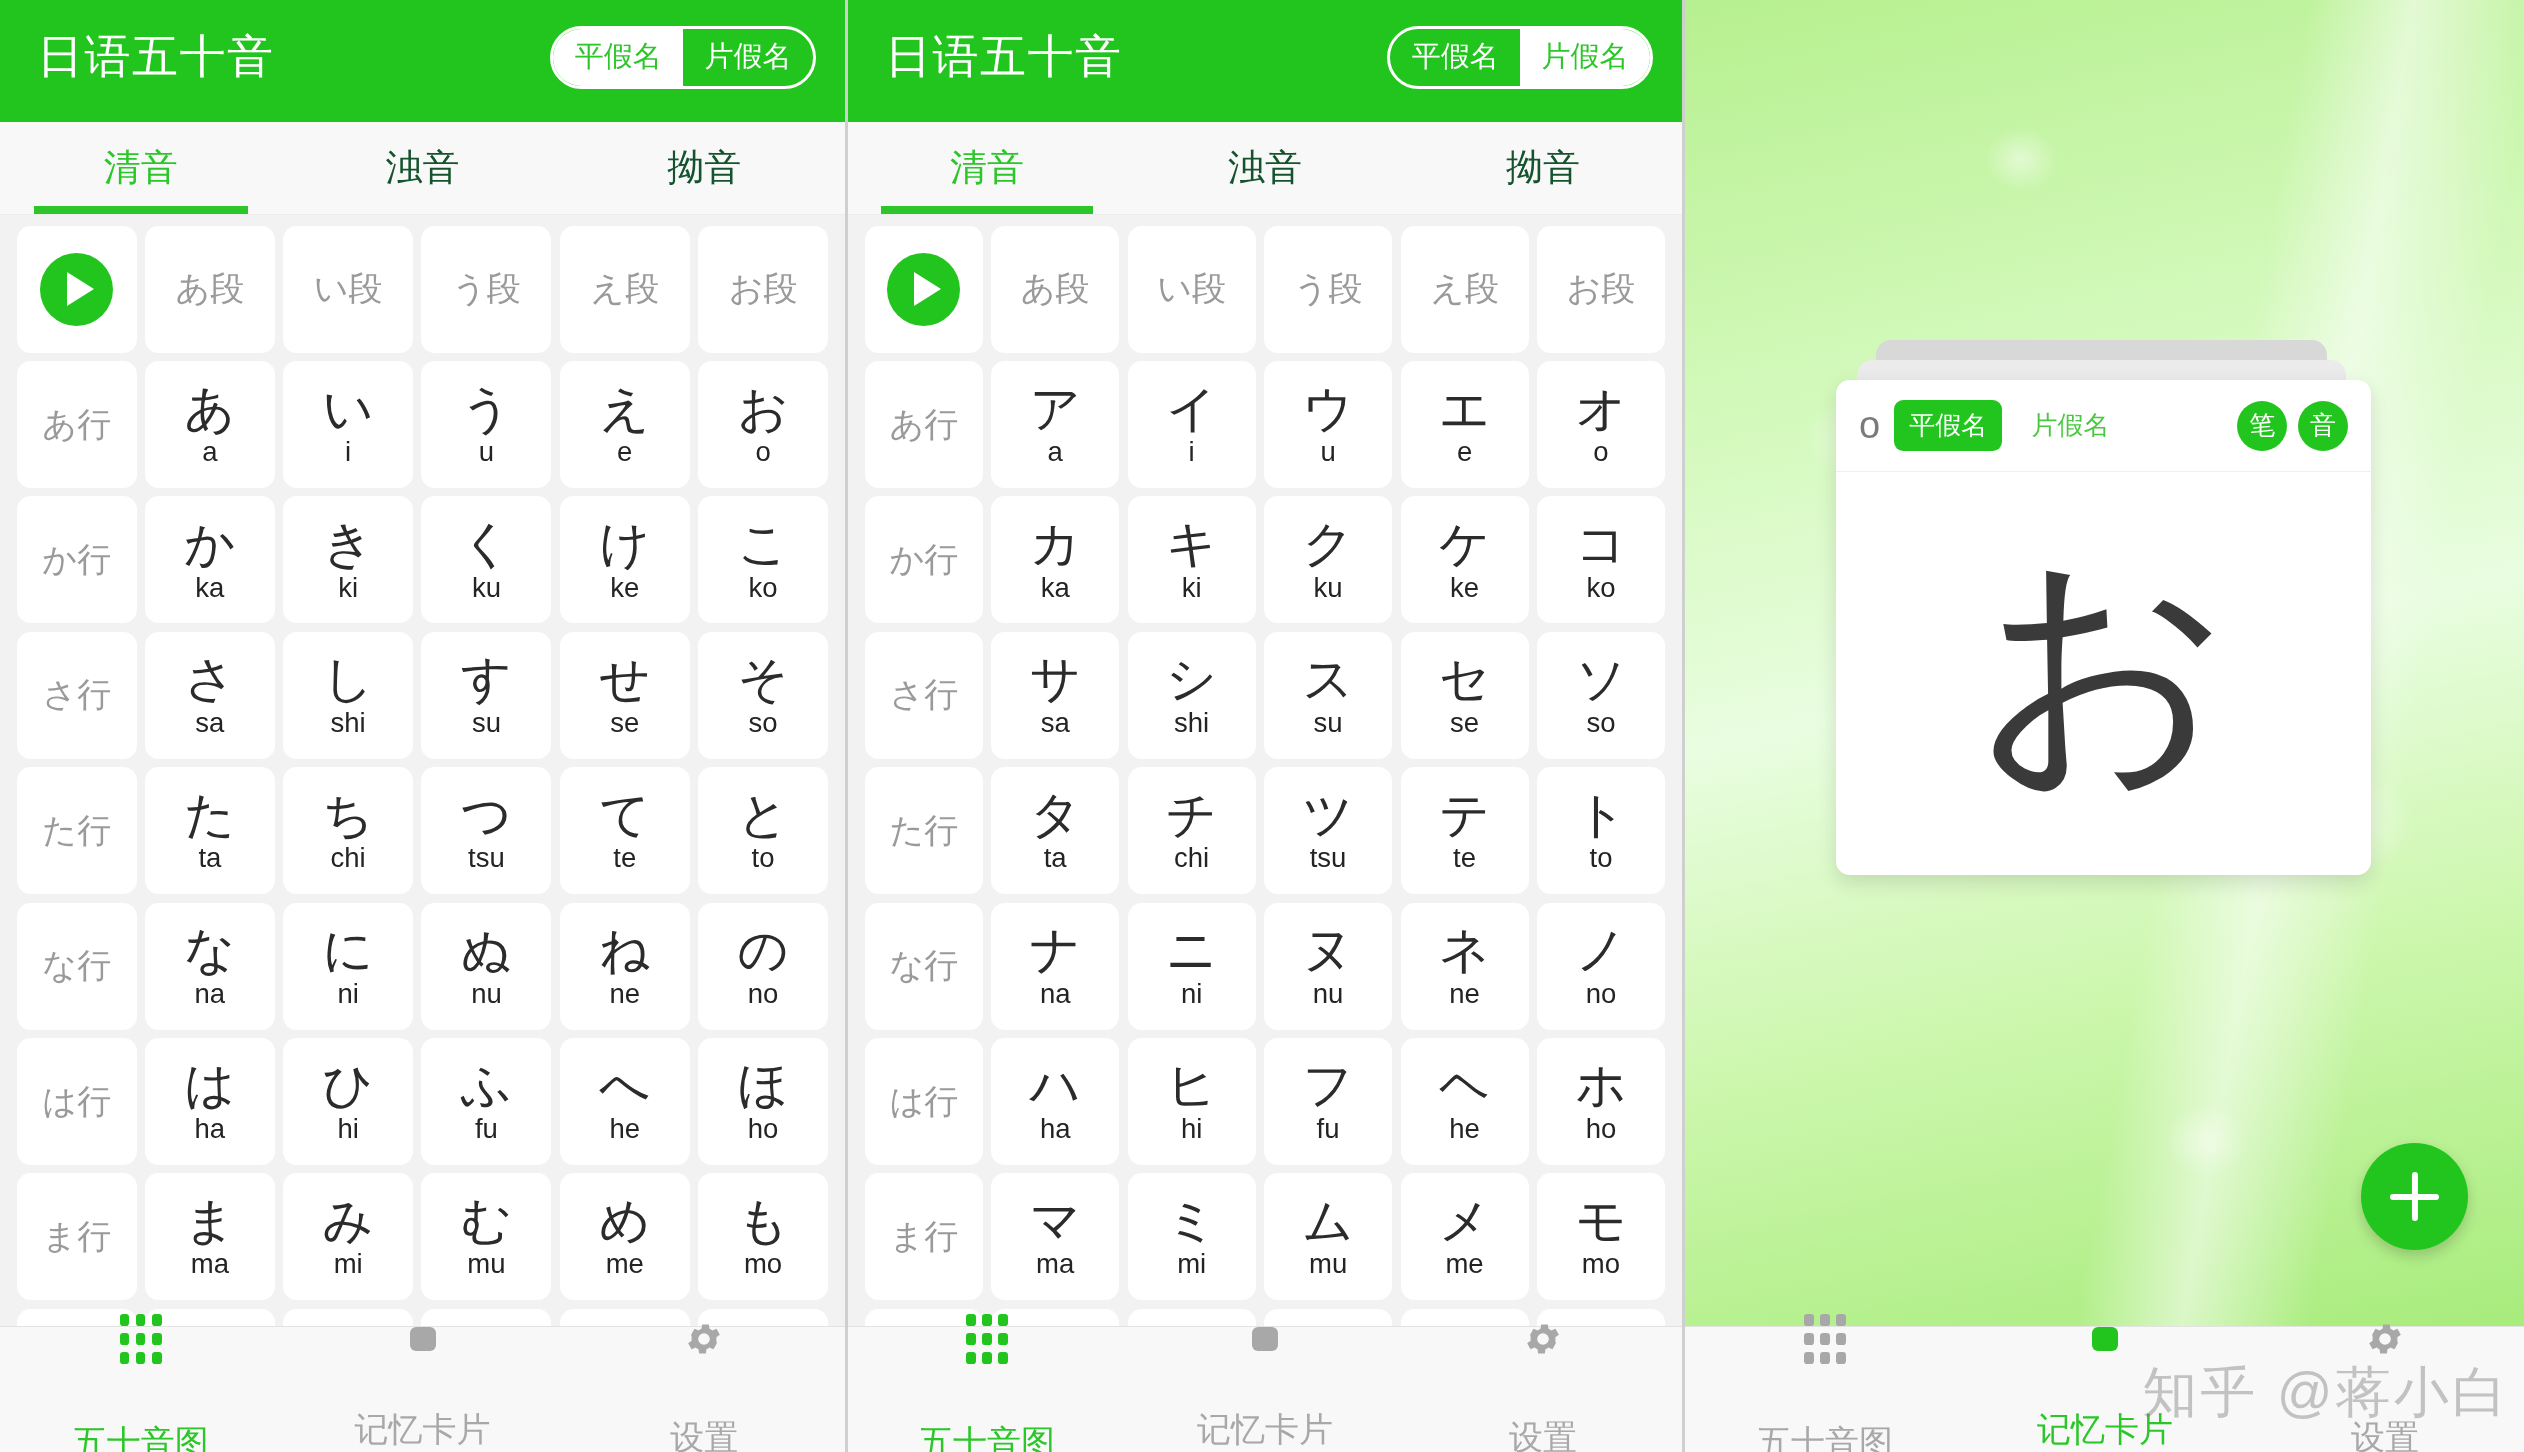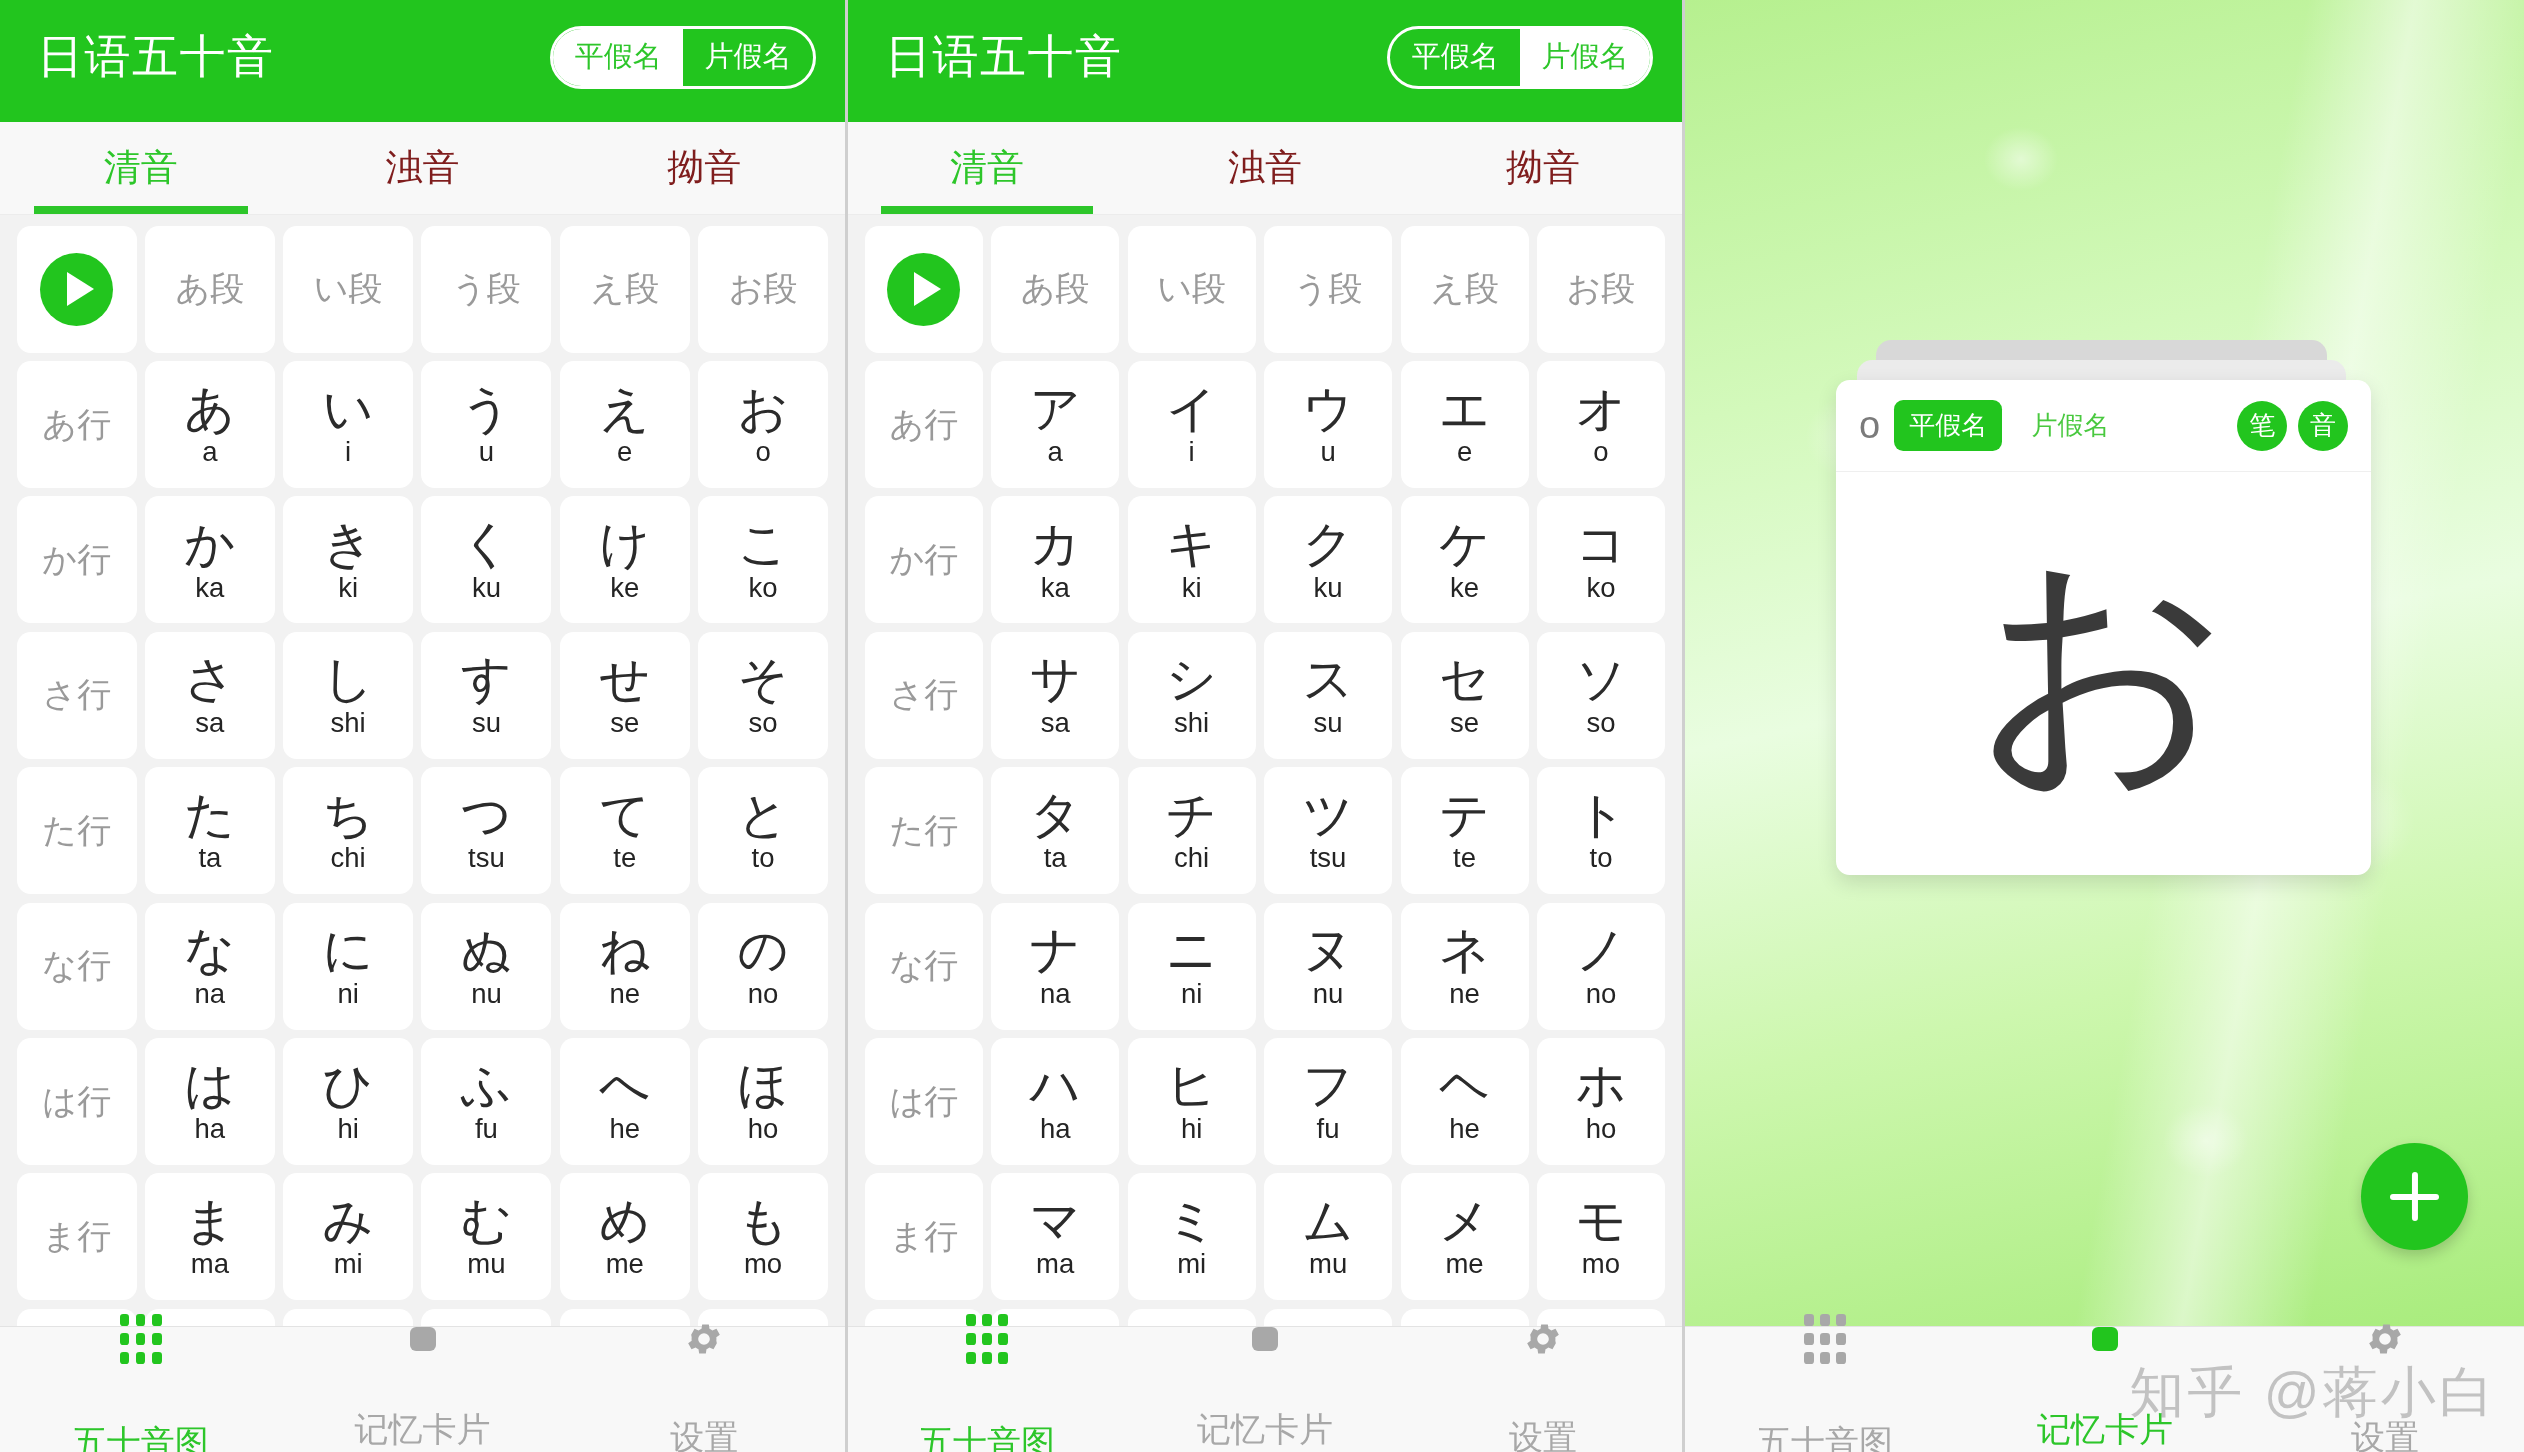--- a/index.html
+++ b/index.html
@@ -66,21 +66,21 @@
     background: #f8f8f8;
     display: flex;
     flex: 0 0 auto;
     border-bottom: 1.5px solid #ececec;
   }
   .tab {
     flex: 1;
     display: flex; align-items: center; justify-content: center;
     position: relative;
     font-size: 37px;
-    color: #7f1d1d;
+    color: #14532d;
   }
   .tab.active { color: #2dc62a; font-weight: normal; }
   .tab.active::after {
     content: "";
     position: absolute;
     left: 12%; right: 12%;
     bottom: 0; height: 8.4px;
     background: #2dc62a;
   }
 
@@ -240,21 +240,21 @@
     box-shadow: 0 6.1px 13.7px rgba(0,0,0,.18);
   }
   .fab::before, .fab::after {
     content: ""; position: absolute; background: #ffffff; border-radius: 3.1px;
   }
   .fab::before { left: 50%; top: 29px; width: 6.1px; height: 49px; transform: translateX(-50%); }
   .fab::after  { top: 50%; left: 29px; height: 6.1px; width: 49px; transform: translateY(-50%); }
 
   .watermark {
     position: absolute;
-    right: 28px; bottom: 23px;
+    right: 15px; bottom: 23px;
     font-size: 55px;
     color: rgba(120,120,120,.42);
     white-space: nowrap;
     letter-spacing: 3.1px;
     pointer-events: none;
     z-index: 9;
   }
 </style>
 </head>
 <body>

